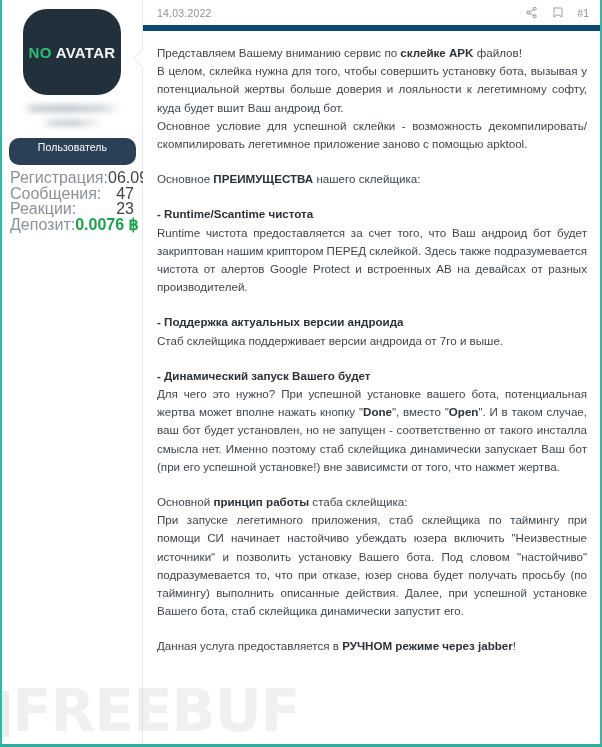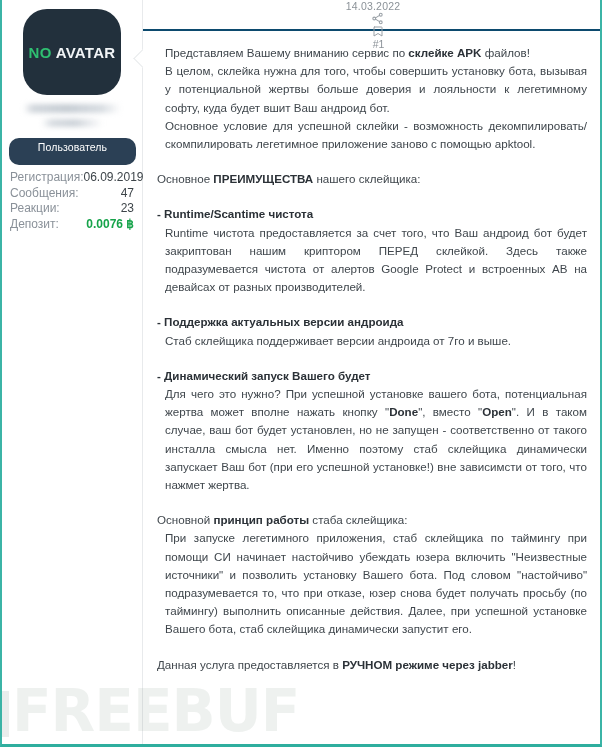--- a/index.html
+++ b/index.html
@@ -109,21 +109,21 @@
     line-height: 19px;
     border-radius: 10px;
     background: #2b4055;
     color: #ffffff;
     font-size: 10.5px;
     letter-spacing: .1px;
   }
 
   .stats {
     margin: 5px 1px 0 1px;
-    font-size: 12px;
+    font-size: 16px;
     color: #7c858c;
   }
   .stat-row {
     display: flex;
     justify-content: space-between;
     align-items: baseline;
     line-height: 15.5px;
     white-space: nowrap;
   }
   .stat-label { color: #8a9199; }
@@ -154,22 +154,21 @@
     border-bottom: 1px solid #e8eaec;
     transform: rotate(45deg);
   }
 
   .post-head {
     display: flex;
     align-items: center;
     height: 31px;
     padding: 0 11px 0 14px;
     box-sizing: border-box;
-    border-bottom: 2px solid #0c4a6e;
-    flex-direction: column;
+    border-bottom: 6px solid #0c4a6e;
   }
   .post-date {
     font-size: 10.5px;
     color: #8b9298;
     letter-spacing: .2px;
   }
   .head-spacer { flex: 1 1 auto; }
   .head-icon {
     width: 17px;
     height: 17px;
@@ -191,21 +190,21 @@
     font-size: 11.6px;
     line-height: 18.2px;
     color: #3f464c;
     text-align: justify;
     box-sizing: border-box;
   }
   .post-body p {
     margin: 0 0 0 0;
   }
   .post-body p.gap { margin-top: 17px; }
-  .post-body p.nogap { margin-top: 0; margin-left: 8px; }
+  .post-body p.nogap { margin-top: 0; }
   .post-body b { font-weight: 700; color: #2b3137; }
   .post-body .sub-head { font-weight: 700; color: #2b3137; }
   .post-body p.left { text-align: left; }
 </style>
 </head>
 <body>
 
 <div class="screenshot">
 
   <div class="watermark"><span class="wm-bar"></span><span>FREEBUF</span></div>

